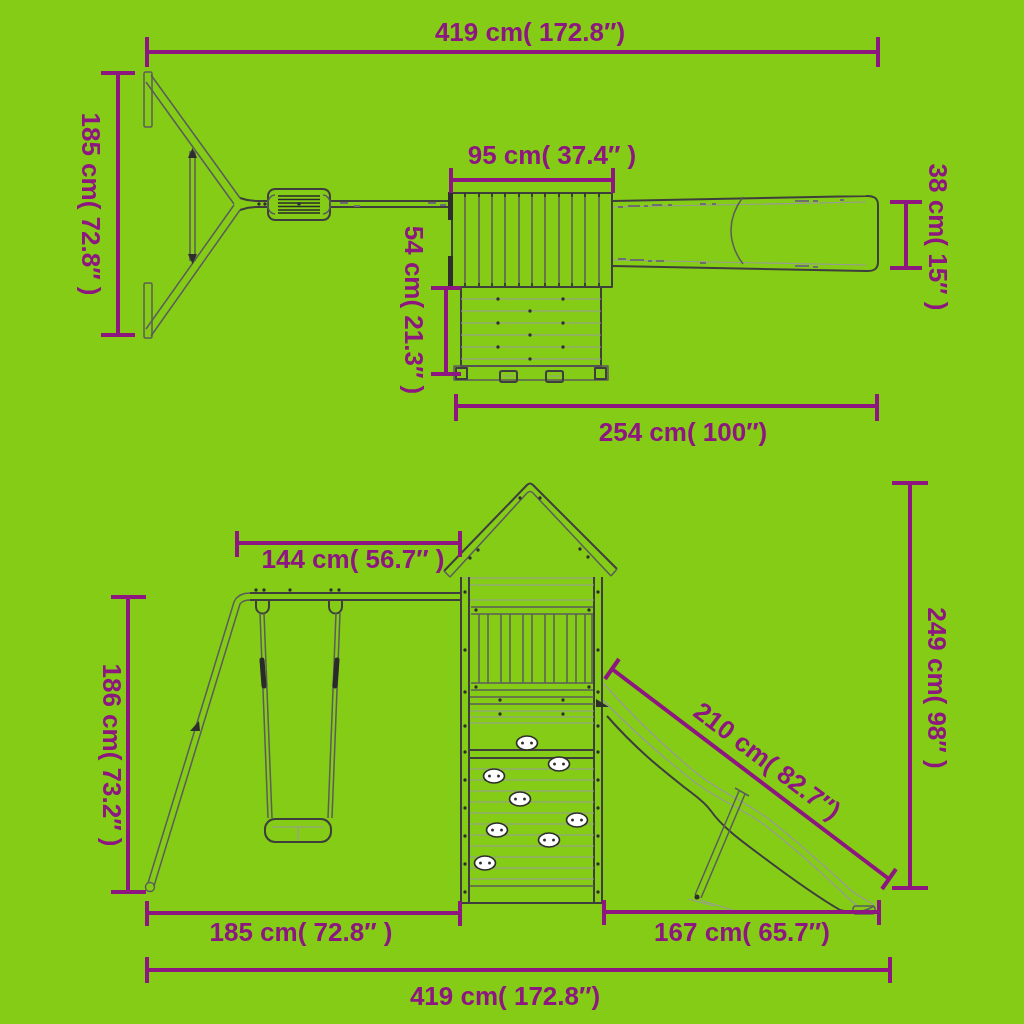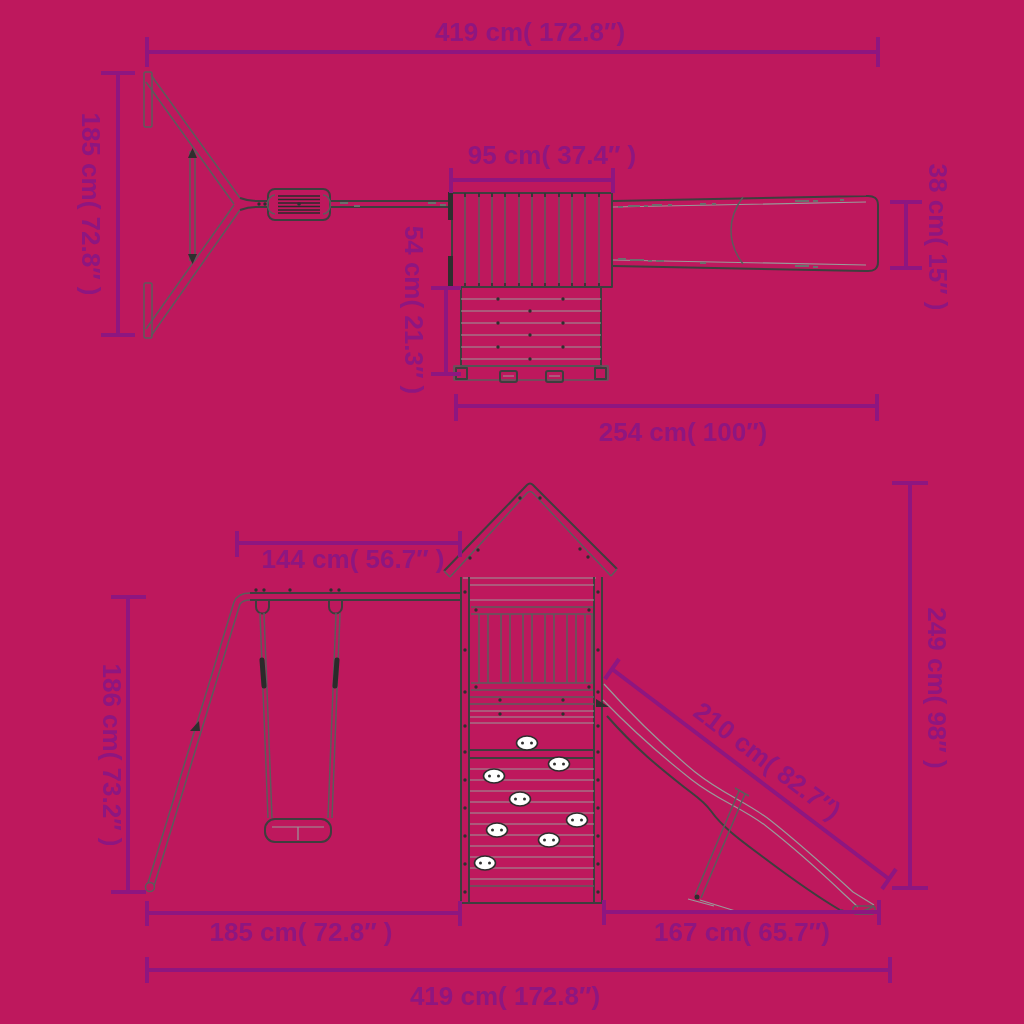--- a/index.html
+++ b/index.html
@@ -1,16 +1,16 @@
 <!DOCTYPE html>
 <html><head>
 <meta charset="utf-8">
 <style>
   html,body{margin:0;padding:0;background:#ffffff;}
-  .stage{width:1024px;height:1024px;position:relative;background:#be185d;text-decoration:underline;}
+  .stage{width:1024px;height:1024px;position:relative;background:#84cc16;text-decoration:underline;}
   svg{display:block;}
   .dt{font-family:"Liberation Sans","DejaVu Sans",sans-serif;font-weight:700;font-size:26px;fill:#8E1680;}
   .d{stroke:#8E1680;stroke-width:4;fill:none;stroke-linecap:butt;}
   .g1{stroke:#3e3e3e;stroke-width:2;fill:none;stroke-linejoin:round;}
   .g2{stroke:#5c5c5c;stroke-width:1.5;fill:none;stroke-linejoin:round;}
   .g3{stroke:#9a9a9a;stroke-width:1.2;fill:none;}
   .g4{stroke:#2a2a2a;stroke-width:1.4;fill:none;}
   .dots{stroke:#2e2e2e;stroke-width:3.4;stroke-linecap:round;fill:none;}
   .blk{fill:#2e2e2e;stroke:none;}
   .chain{stroke:#2a2a2a;stroke-width:5;fill:none;stroke-linecap:round;}

